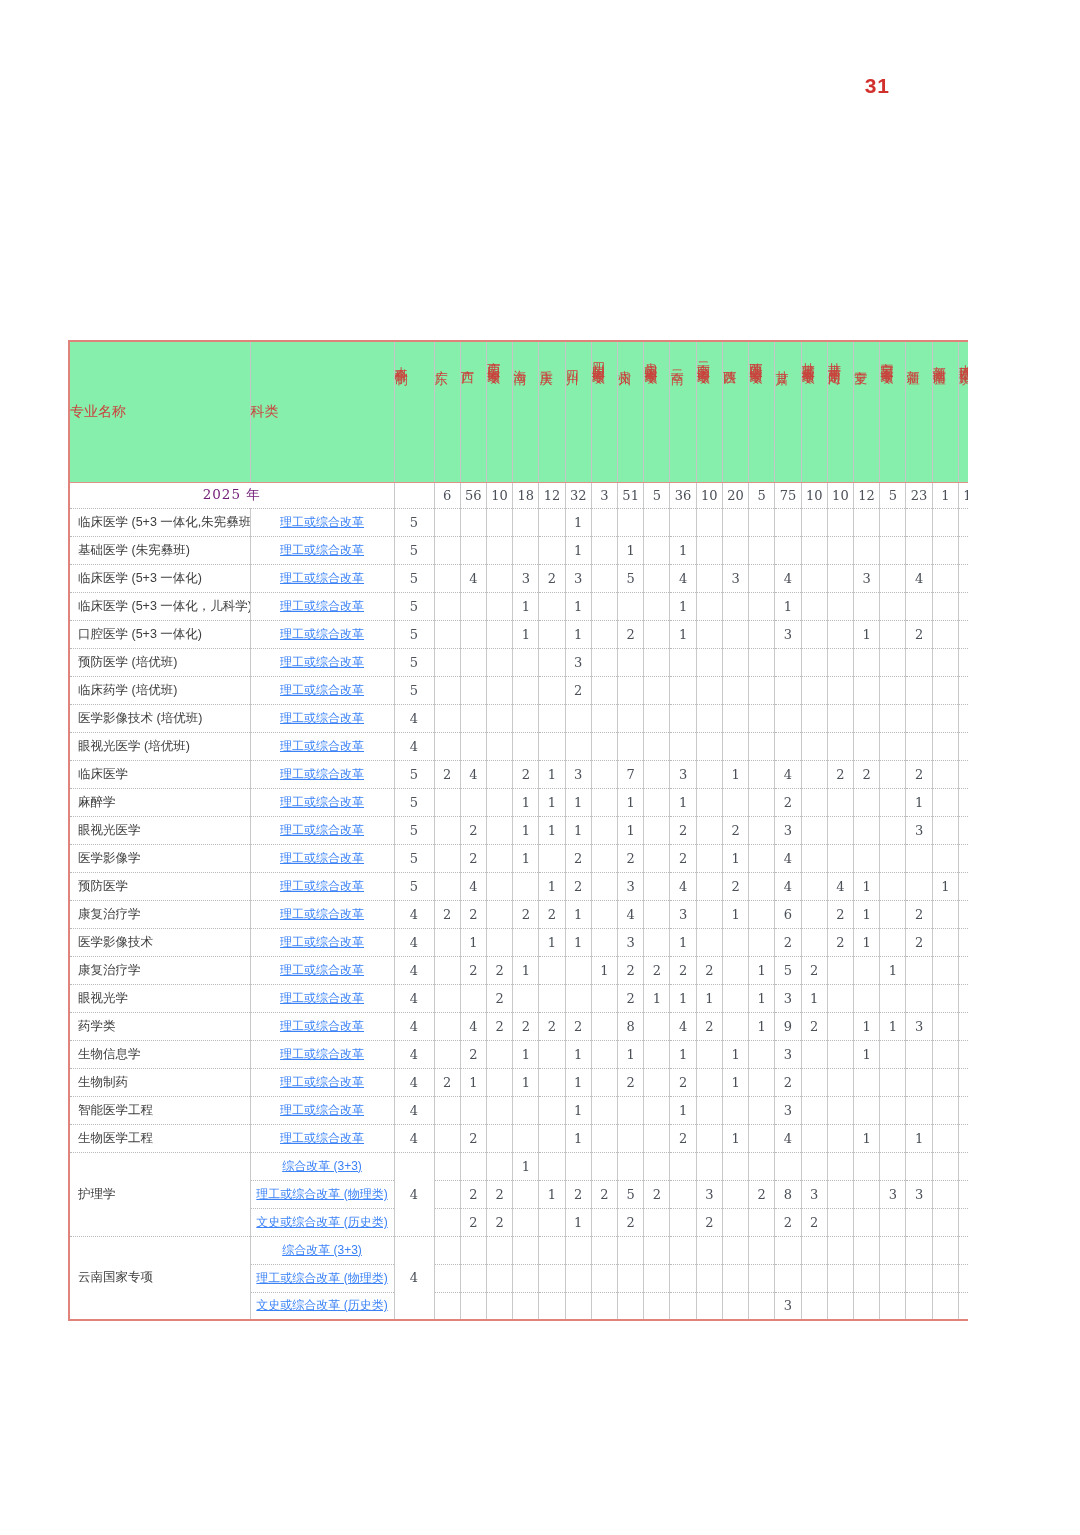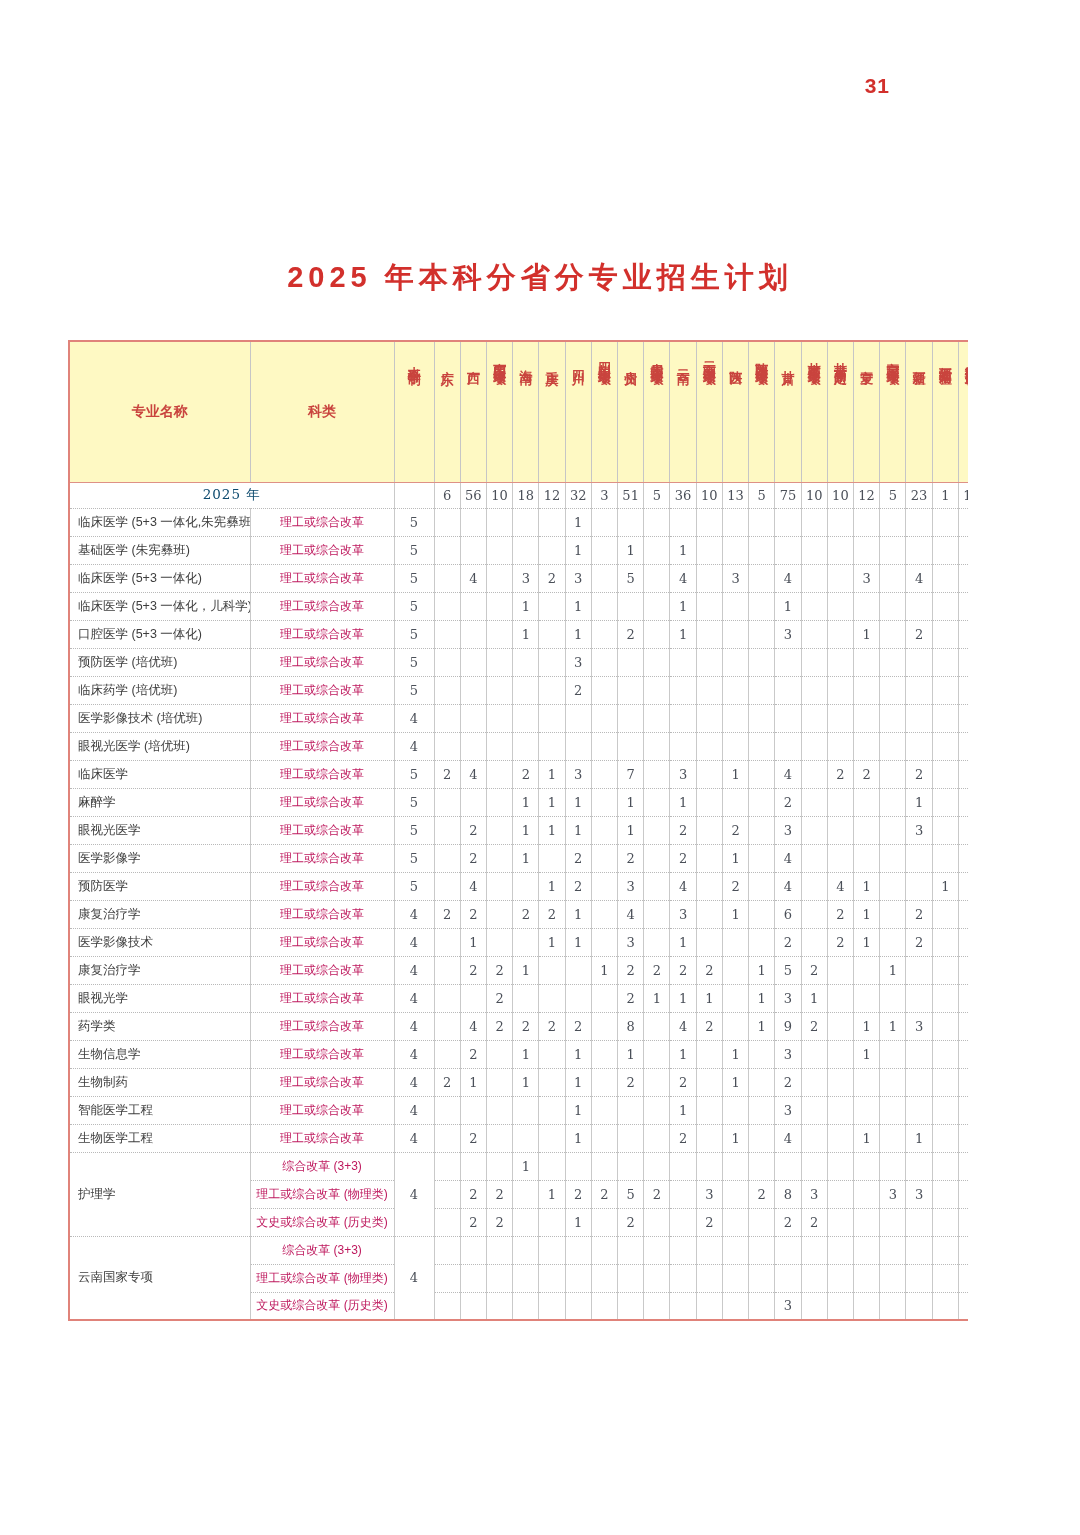--- a/index.html
+++ b/index.html
@@ -6,43 +6,42 @@
   .page{position:relative;width:968px;height:1535px;background:#ffffff;
         font-family:"Liberation Sans",sans-serif;overflow:hidden;}
   .page-number{position:absolute;top:74px;right:78px;color:#d2302c;
         font-weight:bold;font-size:21px;letter-spacing:1px;}
   .doc-title{position:absolute;top:258px;left:68px;width:944px;text-align:center;
         color:#d2302c;font-weight:bold;font-size:29px;letter-spacing:5px;white-space:nowrap;}
   table.plan{position:absolute;top:340px;left:68px;width:944px;
         table-layout:fixed;border-collapse:collapse;border:2px solid #e0837a;}
   col.c-major{width:181px;} col.c-cat{width:144px;} col.c-dur{width:40px;}
   th,td{padding:0;margin:0;box-sizing:border-box;}
-  thead th{height:141px;vertical-align:top;padding-top:10px;text-align:center;
-        color:#c9443e;font-weight:700;font-size:13px;
-        border-left:1px solid #c6c6c6;border-bottom:1px solid #de9186;background:#fef9c3;}
+  thead th{height:141px;vertical-align:top;padding-top:10px;text-align:left;
+        color:#c9443e;font-weight:400;font-size:13px;
+        border-left:1px solid #c6c6c6;border-bottom:1px solid #de9186;background:#86efac;}
   thead th.h-major,thead th.h-cat{vertical-align:middle;padding-top:0;font-size:14px;}
   .vert{display:inline-block;writing-mode:vertical-rl;text-orientation:upright;
         line-height:1.02;letter-spacing:2px;font-size:13px;}
   tbody td{height:28px;text-align:center;vertical-align:middle;
         border-left:1px solid #c9c9c9;border-bottom:1px dotted #b9b9b9;
         font-size:13px;color:#4a4f58;background:#fff;}
   tbody tr.totals-row td{height:26px;}
-  td.totals-label{color:#0c4a6e;font-family:"DejaVu Serif","Liberation Serif",serif;
+  td.totals-label{color:#701a75;font-family:"DejaVu Serif","Liberation Serif",serif;
         font-size:13.5px;letter-spacing:1px;}
   td.major{text-align:left;padding-left:8px;font-size:12.5px;color:#3d3d3d;
         white-space:nowrap;overflow:hidden;}
-  td.cat{font-size:12px;color:#be185d;white-space:nowrap;overflow:hidden;}
+  td.cat{font-size:12px;color:#3b82f6;white-space:nowrap;overflow:hidden;text-decoration:underline;}
   td.dur,td.num{font-family:"DejaVu Serif","Liberation Serif",serif;font-size:13px;}
 </style>
 </head>
 <body>
 
 <div class="page">
   <div class="page-number">31</div>
-  <div class="doc-title">2025 年本科分省分专业招生计划</div>
 
   <table class="plan">
     <colgroup>
       <col class="c-major">
         <col class="c-cat">
         <col class="c-dur">
     </colgroup>
     <thead>
       <tr>
         <th class="h-major">专业名称</th>
@@ -80,21 +79,21 @@
           <td class="num">56</td>
           <td class="num">10</td>
           <td class="num">18</td>
           <td class="num">12</td>
           <td class="num">32</td>
           <td class="num">3</td>
           <td class="num">51</td>
           <td class="num">5</td>
           <td class="num">36</td>
           <td class="num">10</td>
-          <td class="num">13</td>
+          <td class="num">20</td>
           <td class="num">5</td>
           <td class="num">75</td>
           <td class="num">10</td>
           <td class="num">10</td>
           <td class="num">12</td>
           <td class="num">5</td>
           <td class="num">23</td>
           <td class="num">1</td>
           <td class="num">12</td>
           <td class="num">21</td>

